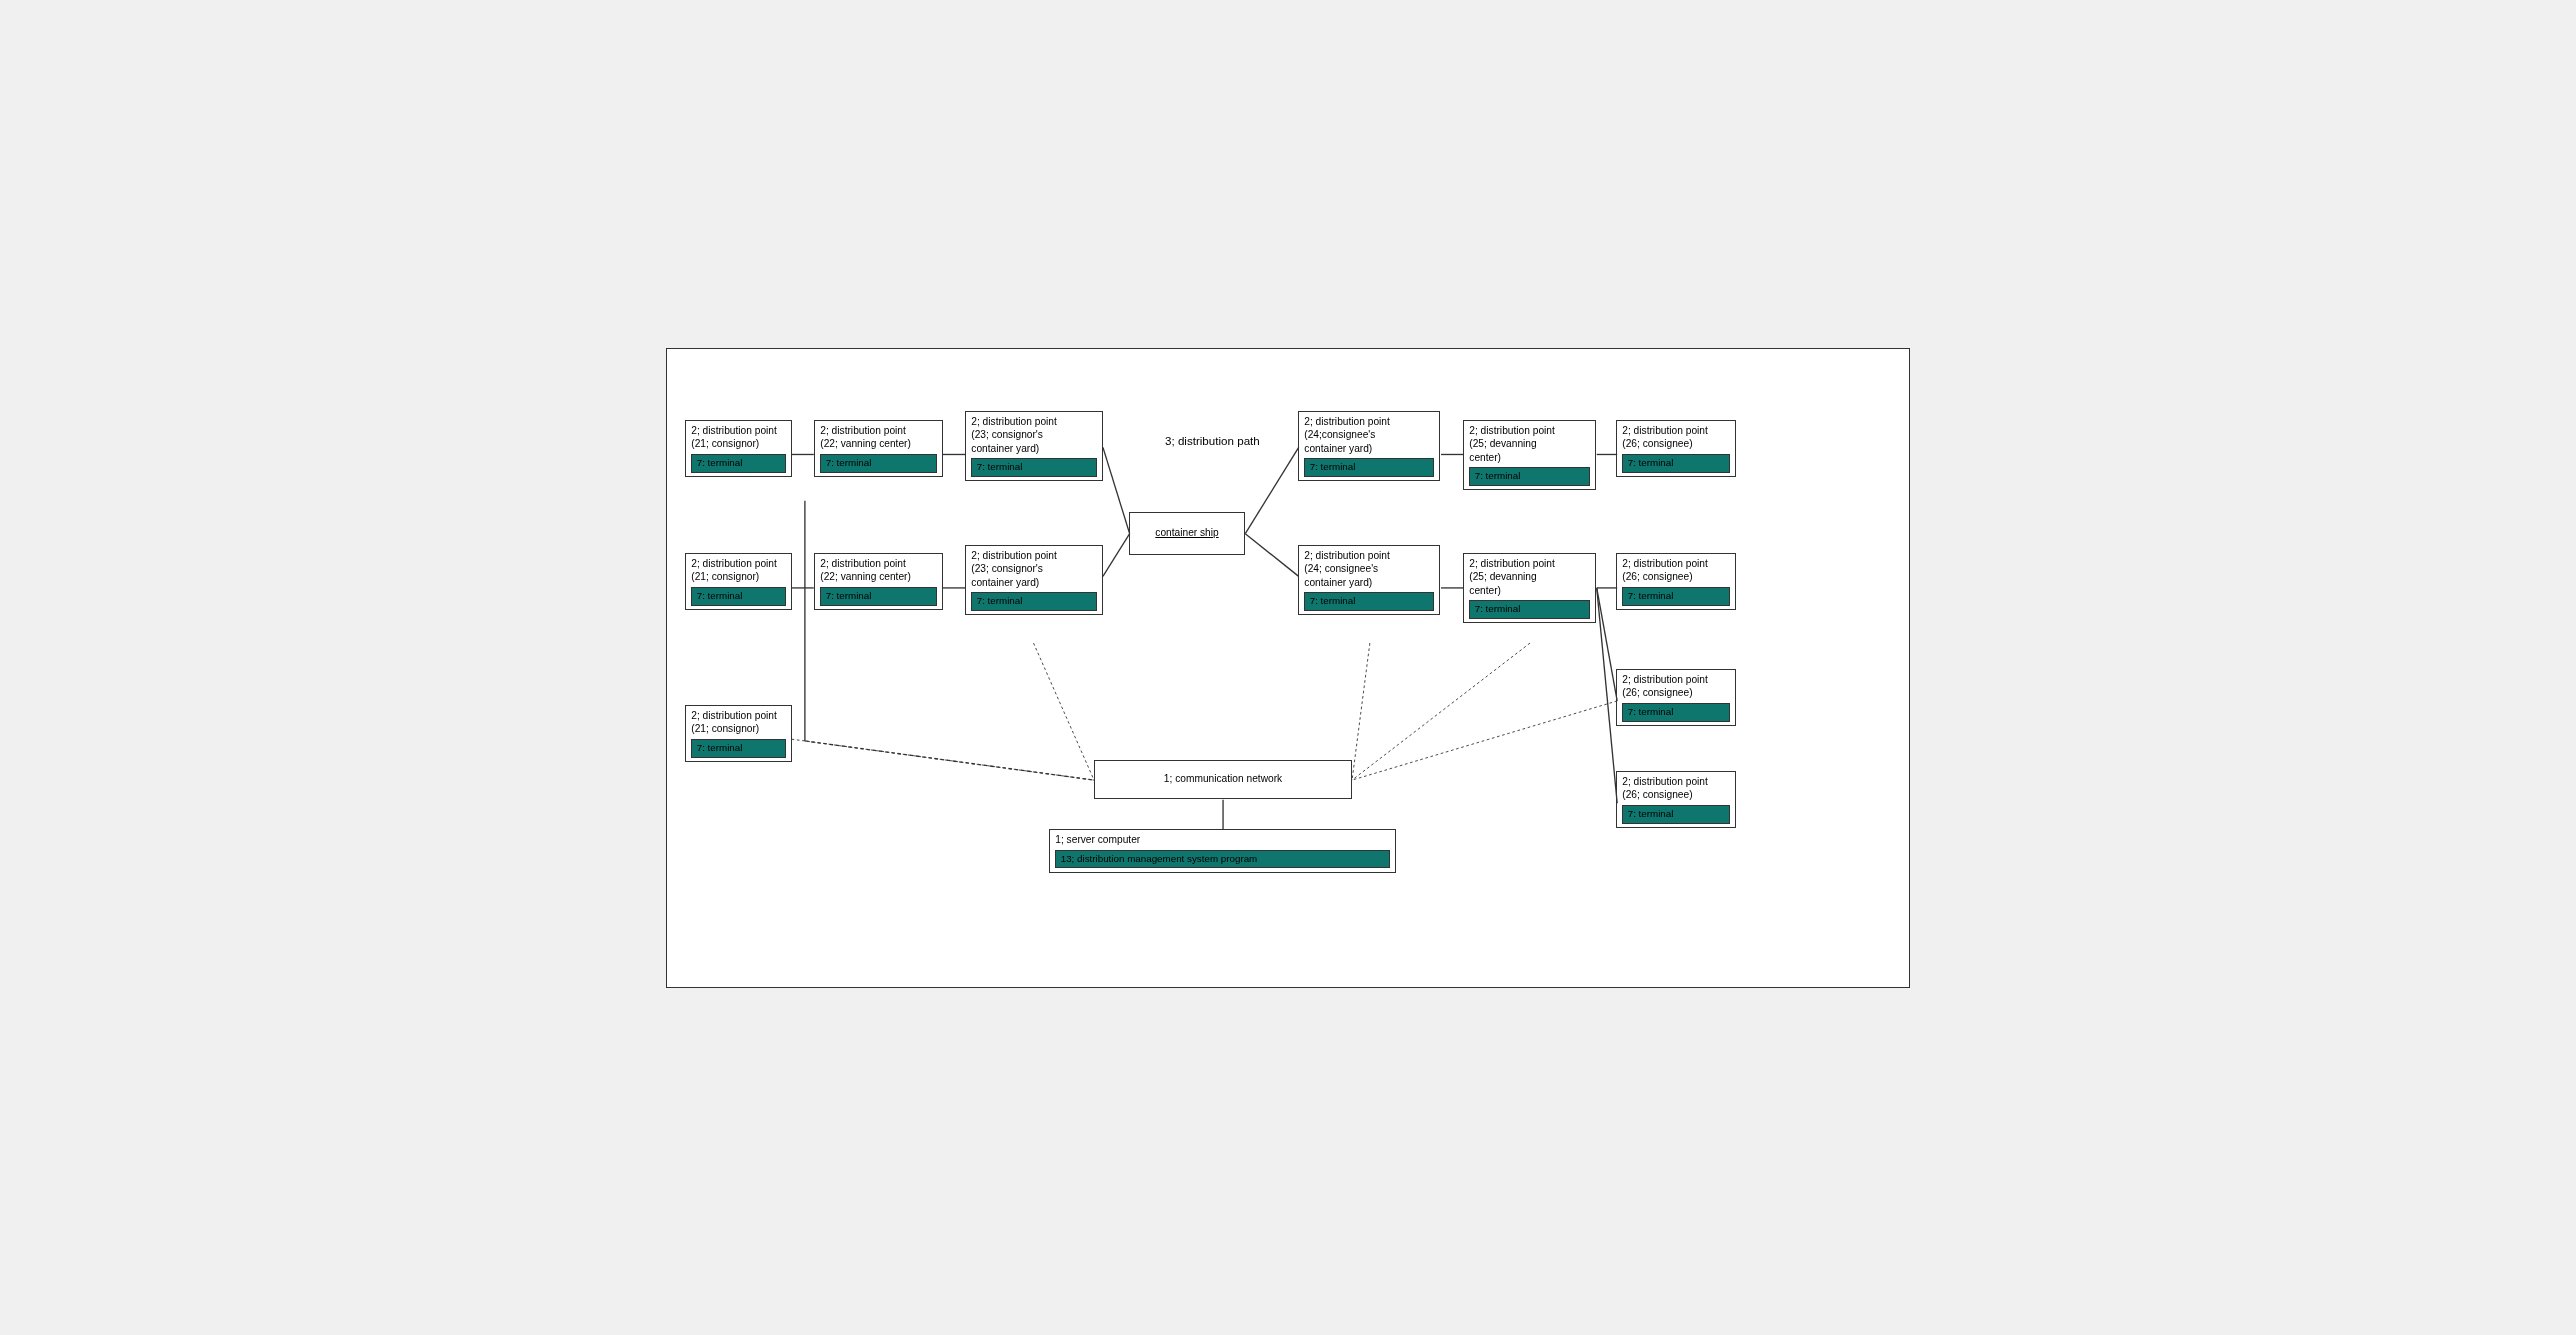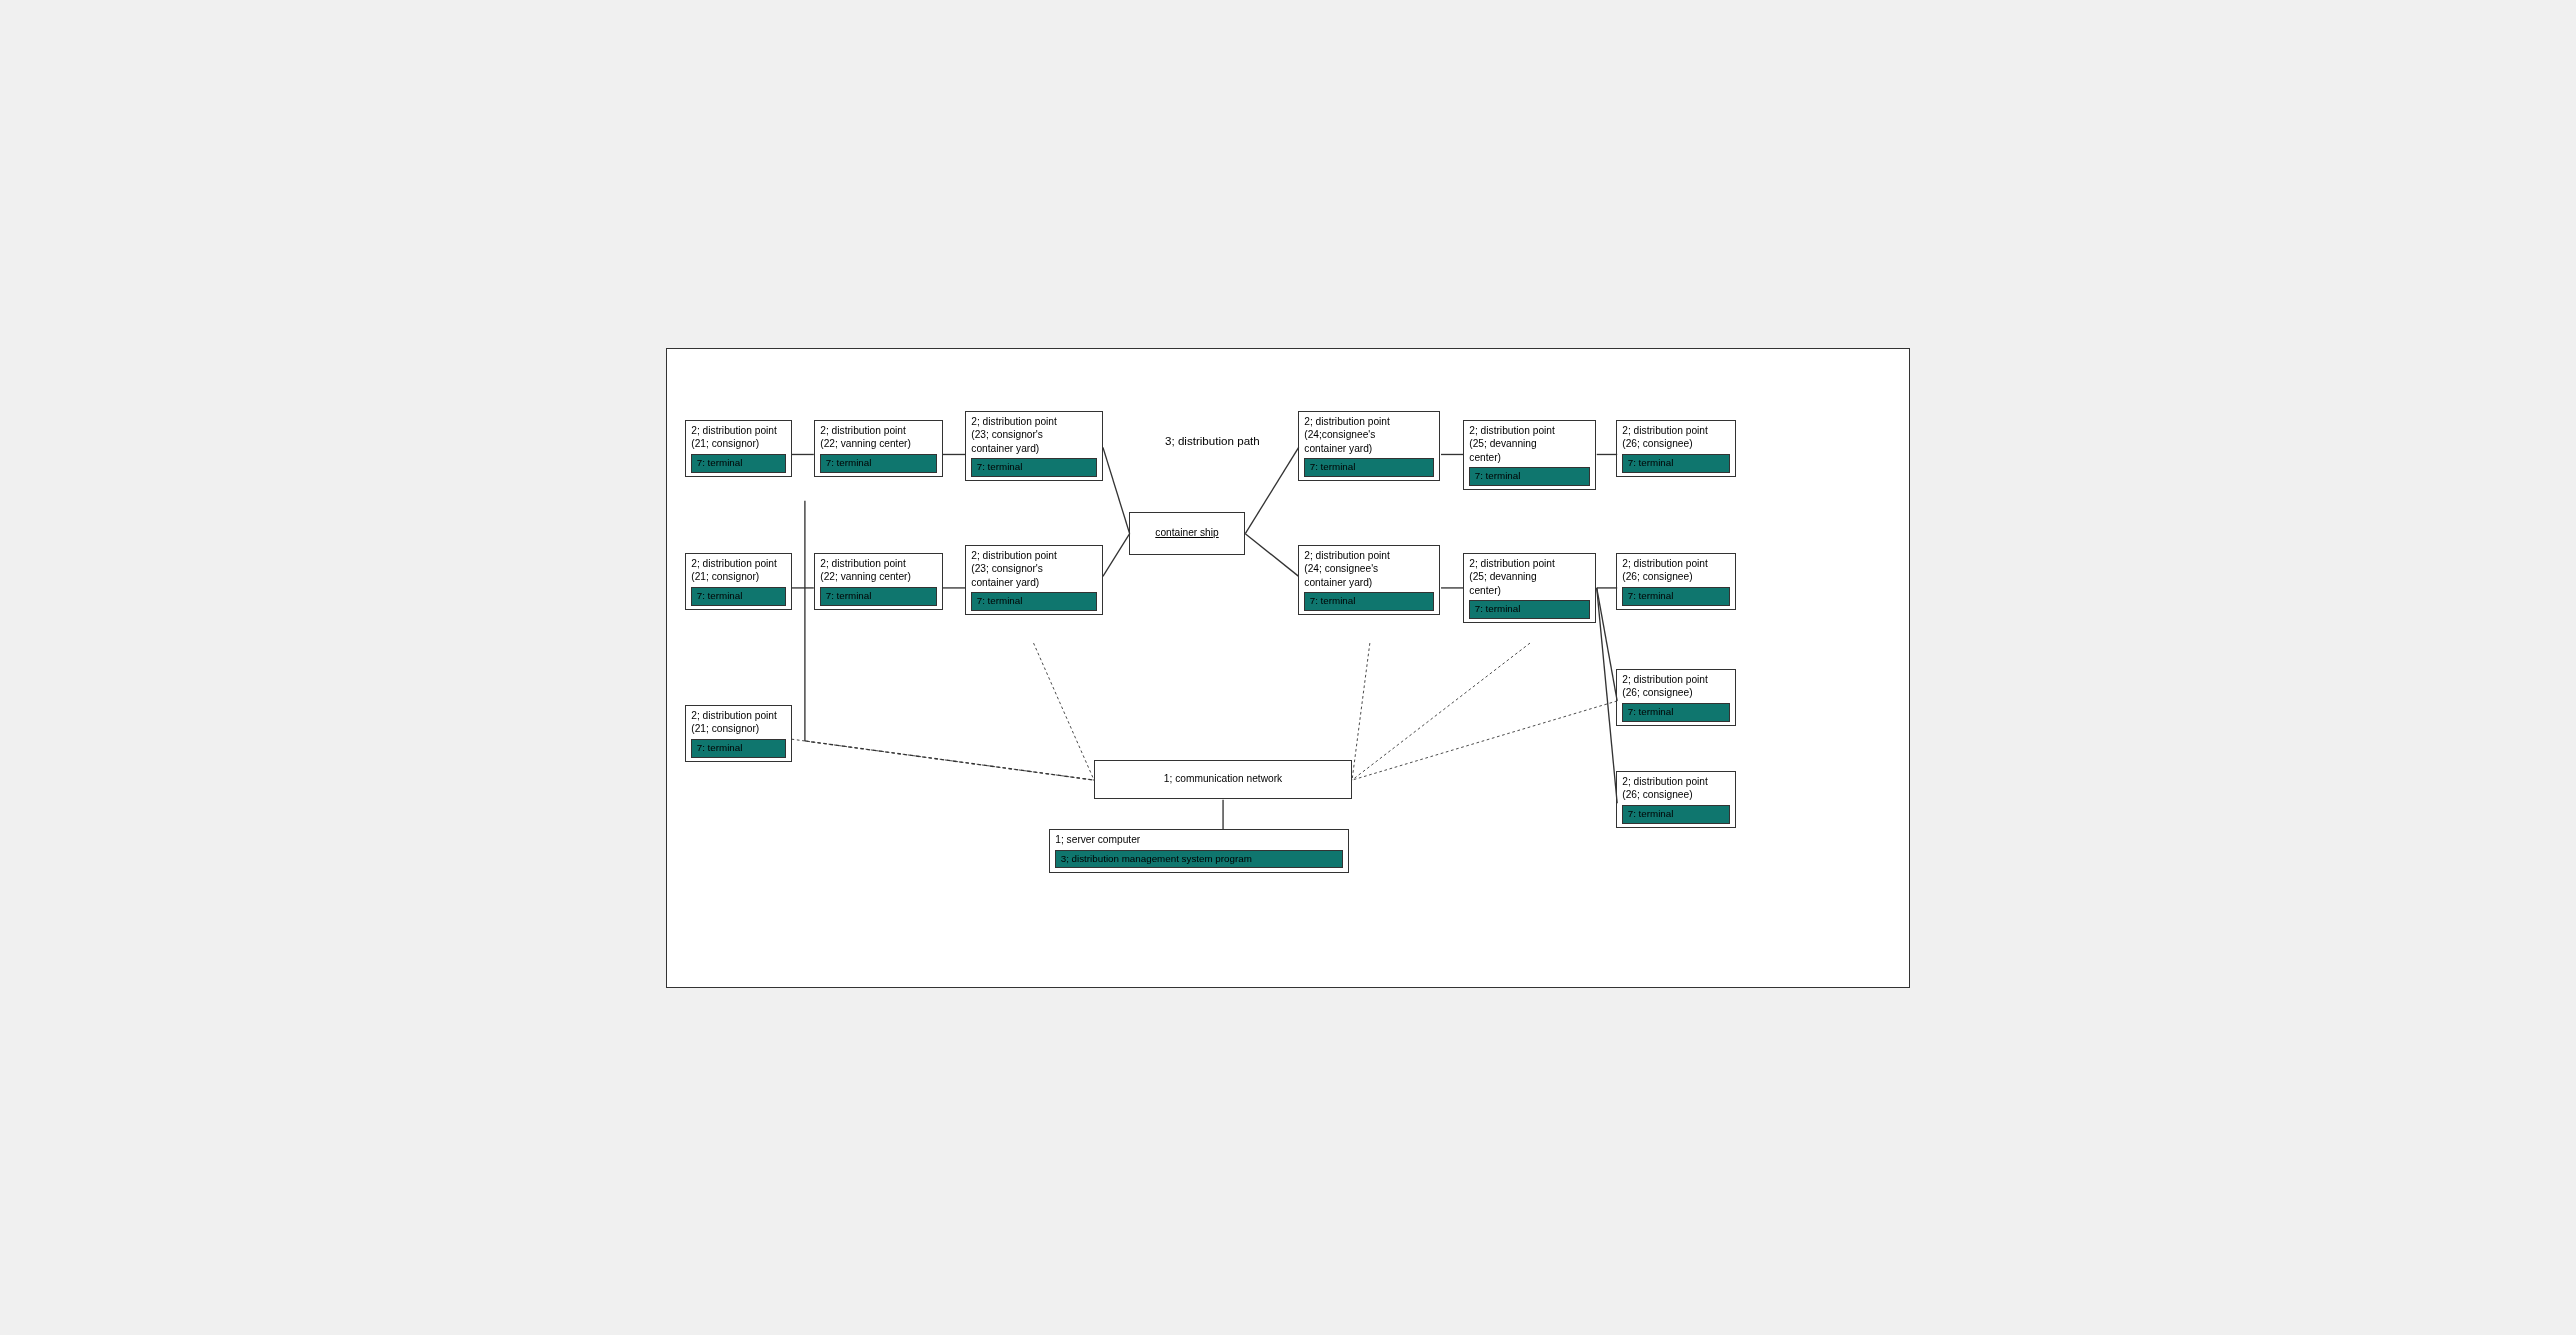--- a/index.html
+++ b/index.html
@@ -133,23 +133,23 @@
 
   <div class="node-box" style="left:949px;top:422px;width:120px;">
     2; distribution point<br>(26; consignee)
     <div class="inner-terminal">7: terminal</div>
   </div>
 
   <div class="node-box" style="left:427px;top:411px;width:258px;height:39px;display:flex;align-items:center;justify-content:center;">
     <span>1; communication network</span>
   </div>
 
-  <div class="node-box" style="left:382px;top:480px;width:300px;">
+  <div class="node-box" style="left:382px;top:480px;width:347px;">
     1; server computer
-    <div class="inner-terminal">3; distribution management system program</div>
+    <div class="inner-terminal">13; distribution management system program</div>
   </div>
 
   <svg class="connectors" viewBox="0 0 1396 716" width="1241" height="636">
 
     <line x1="140" y1="118" x2="165" y2="118" stroke="#333" stroke-width="1.5"></line>
 
     <line x1="310" y1="118" x2="335" y2="118" stroke="#333" stroke-width="1.5"></line>
 
     <line x1="490" y1="110" x2="520" y2="207" stroke="#333" stroke-width="1.5"></line>
 

